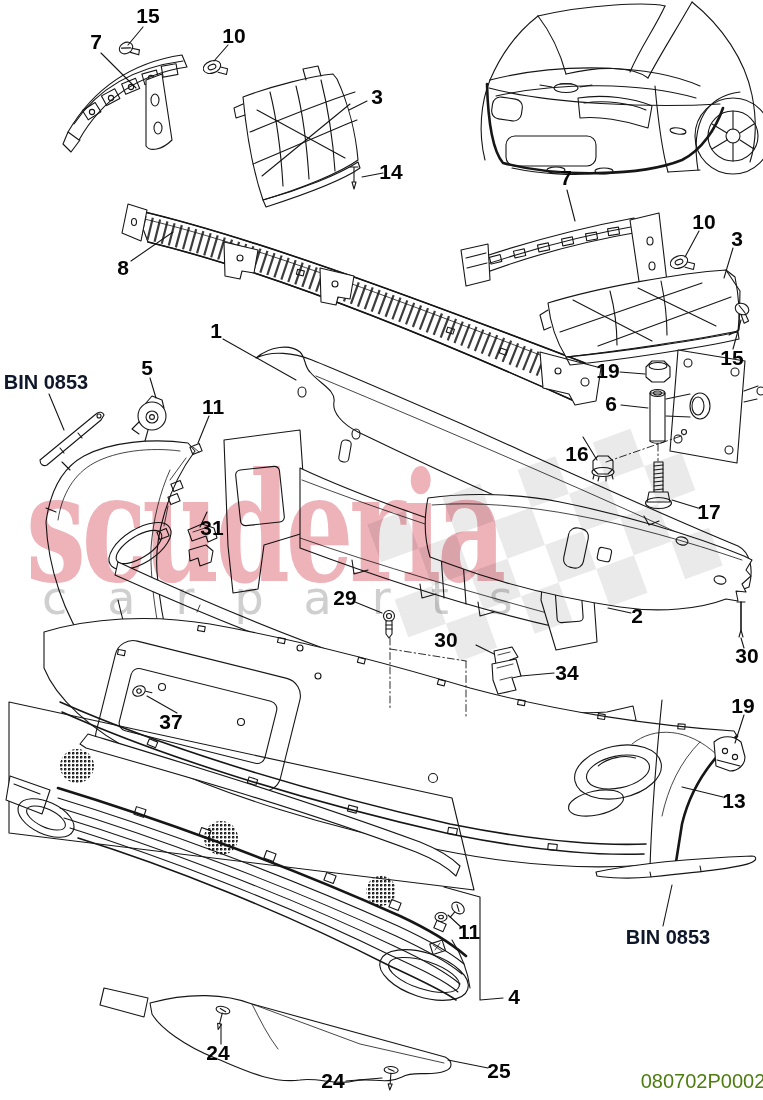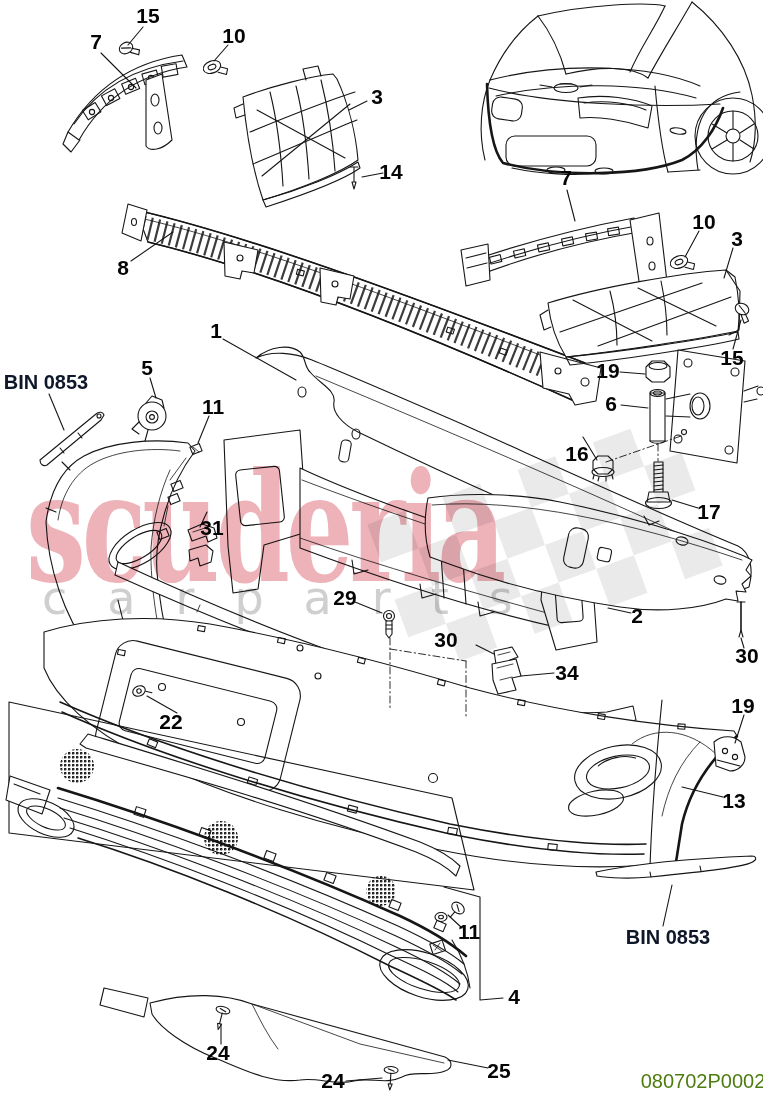--- a/index.html
+++ b/index.html
@@ -499,21 +499,21 @@
   <div class="co" style="left:147px;top:368px">5</div>
   <div class="co" style="left:213px;top:407px">11</div>
   <div class="co" style="left:212px;top:528px">31</div>
   <div class="co" style="left:345px;top:598px">29</div>
   <div class="co" style="left:446px;top:640px">30</div>
   <div class="co" style="left:637px;top:616px">2</div>
   <div class="co" style="left:747px;top:656px">30</div>
   <div class="co" style="left:567px;top:673px">34</div>
   <div class="co" style="left:743px;top:706px">19</div>
   <div class="co" style="left:734px;top:801px">13</div>
-  <div class="co" style="left:171px;top:722px">22</div>
+  <div class="co" style="left:171px;top:722px">37</div>
   <div class="co" style="left:469px;top:932px">11</div>
   <div class="co" style="left:514px;top:997px">4</div>
   <div class="co" style="left:218px;top:1053px">24</div>
   <div class="co" style="left:499px;top:1071px">25</div>
   <div class="co" style="left:333px;top:1081px">24</div>
   <div class="bin" style="left:46px;top:382px">BIN 0853</div>
   <div class="bin" style="left:668px;top:937px">BIN 0853</div>
   <div class="code" style="left:703px;top:1081px">080702P0002</div>
 </div>
 

